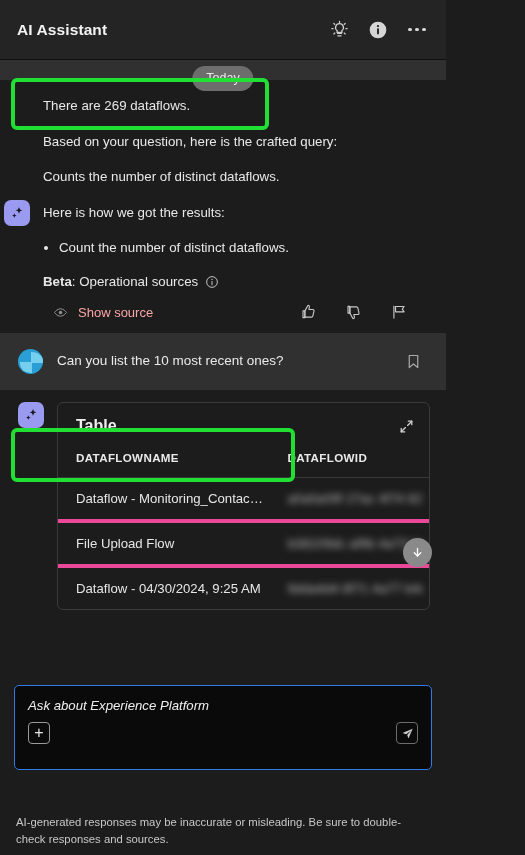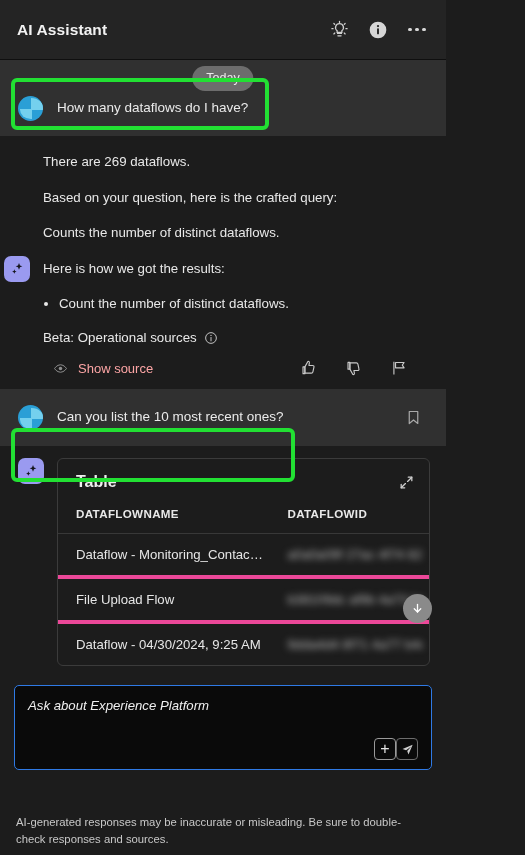--- a/index.html
+++ b/index.html
@@ -159,21 +159,21 @@
     list-style: disc;
   }
   .beta-row {
     font-size: 13.3px;
     color: #e8e8e8;
     display: flex;
     align-items: center;
     gap: 7px;
     margin-bottom: 14px;
   }
-  .beta-row b { font-weight: normal; }
+  .beta-row b { font-weight: bold; }
   .info-sm { color: #c3c3c3; display: flex; align-items: center; }
 
   .source-row {
     display: flex;
     align-items: center;
     padding-left: 10px;
     margin-bottom: 8px;
   }
   .show-source {
     display: flex;
@@ -268,23 +268,23 @@
   
   .footer {
     background: #1c1c1c;
     padding: 0 14px 8px;
   }
   .composer {
     border: 1.5px solid #2f7ae5;
     border-radius: 5px;
     background: #0a0a0a;
     height: 85px;
-    padding: 12px 13px 9px;
-    display: flex;
-    flex-direction: row;
+    padding: 12px 13px 25px;
+    display: flex;
+    flex-direction: column;
     position: relative;
   }
   .composer-placeholder {
     font-size: 13.2px;
     font-style: italic;
     color: #f0f0f0;
     flex: 1;
   }
   .composer-bottom {
     display: flex;
@@ -367,24 +367,20 @@
 
     </div>
   </div>
 
   <div class="conv">
 
     <div class="today-wrap">
       <span class="today-pill">Today</span>
     </div>
 
-    <div class="msg-user">
-      <span class="avatar"></span>
-      <span class="msg-user-text">How many dataflows do I have?</span>
-    </div>
 
     <div class="msg-bot">
       <span class="bot-avatar">
         <svg width="16" height="16" viewBox="0 0 24 24" fill="currentColor">
           <path d="M15 3l1.5 3.6L20 8l-3.5 1.4L15 13l-1.5-3.6L10 8l3.5-1.4L15 3z"></path>
           <path d="M8 12.5l1 2.4 2.4 1-2.4 1-1 2.4-1-2.4L4.6 15.9l2.4-1 1-2.4z"></path>
         </svg>
       </span>
       <div class="bot-body">
         <div class="bot-line">There are 269 dataflows.</div>

